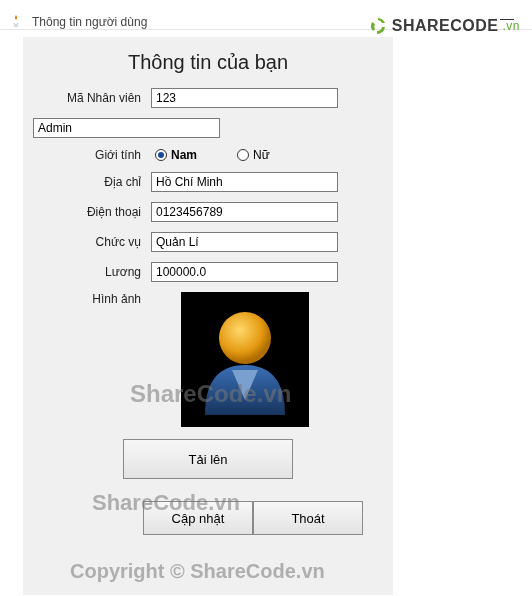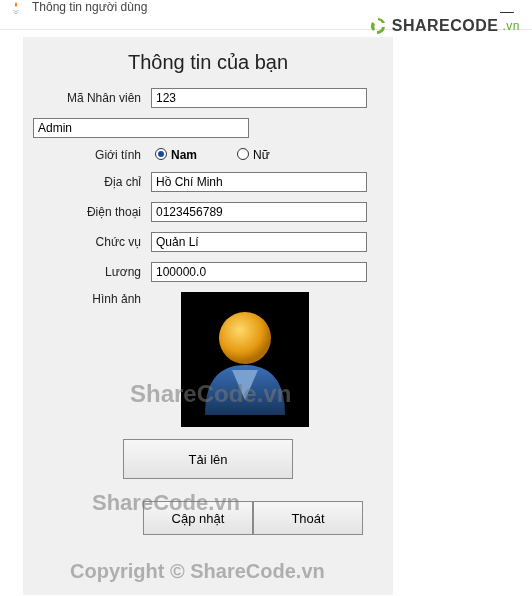--- a/index.html
+++ b/index.html
@@ -6,21 +6,21 @@
   body {
     width: 532px; height: 596px;
     font-family: "Segoe UI", Tahoma, sans-serif;
     font-size: 12px;
     background: #fff;
     position: relative;
     overflow: hidden;
   }
   .titlebar {
     height: 30px;
-    display: flex; align-items: flex-start;
+    display: flex; align-items: flex-end;
     padding: 0 8px;
     background: #fff;
     border-bottom: 1px solid #e5e5e5;
   }
   .titlebar .java-icon {
     width: 16px; height: 16px; margin-right: 8px;
     display: inline-flex; align-items: center; justify-content: center;
   }
   .titlebar .title { color: #444; font-size: 12px; }
   .titlebar .spacer { flex: 1; }
@@ -60,28 +60,28 @@
     display: flex; align-items: center;
     margin-bottom: 10px;
   }
   .form-row .lbl {
     width: 118px; text-align: right;
     padding-right: 10px;
     color: #222;
   }
   .form-row .field { flex: 1; }
   input[type=text] {
-    width: 216px; height: 20px;
+    width: 187px; height: 20px;
     border: 1px solid #7a7a7a;
     background: #fff;
     padding: 0 4px;
     font-family: inherit; font-size: 12px;
   }
   .radios { display: flex; gap: 40px; padding-left: 4px; }
-  .radio { display: inline-flex; gap: 4px; }
+  .radio { display: inline-flex; align-items: center; gap: 4px; }
   .radio .dot {
     width: 12px; height: 12px; border-radius: 50%;
     border: 1px solid #333; background: #fff;
     display: inline-flex; align-items: center; justify-content: center;
   }
   .radio.selected .dot::after {
     content: ""; width: 6px; height: 6px; border-radius: 50%;
     background: #1a4aa0;
   }
   .radio .rlabel { font-weight: bold; }

